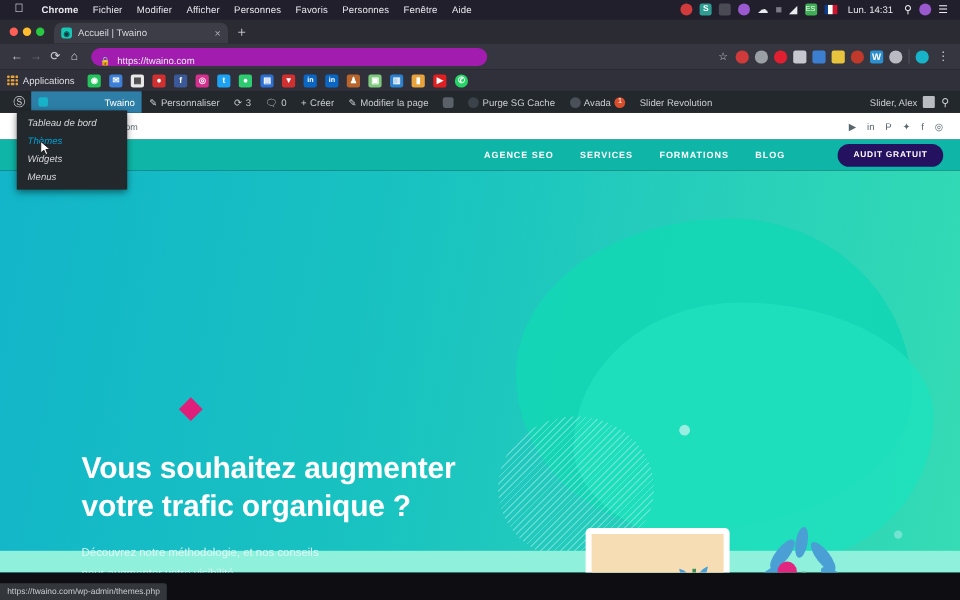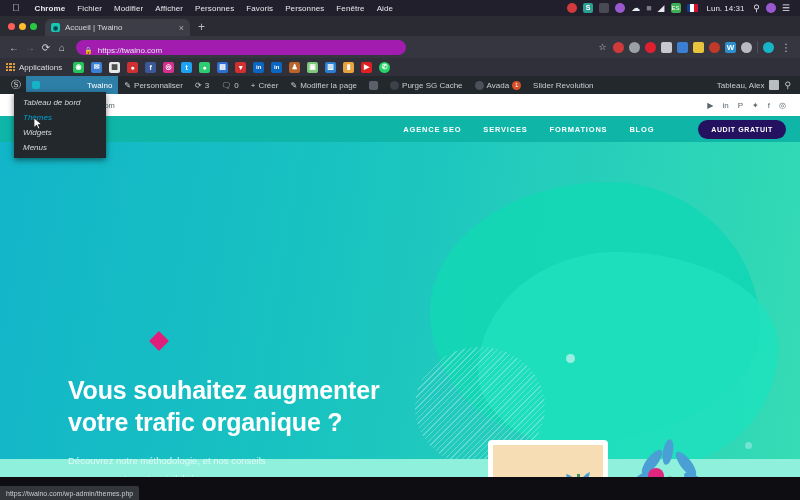--- a/index.html
+++ b/index.html
@@ -326,21 +326,21 @@
     </span>
     <span class="wpitem">
       <span class="wpdot" style="background:#4a5158;"></span>
       <span>Avada</span>
       <span class="wpdot orange" style="color:#fff;font-size:6px;text-align:center;line-height:9px;">1</span>
     </span>
     <span class="wpitem">
       <span>Slider Revolution</span>
     </span>
     <span class="wp-right">
-      <span>Tableau, Alex</span>
+      <span>Slider, Alex</span>
       <span class="wpavatar"></span>
       <span style="font-size:9px;">⚲</span>
     </span>
   </div>
 
   <div class="sitetop">
     <span>6 39 48  |  contact@twaino.com</span>
     <span class="socials">
       <span>▶</span>
       <span>in</span>

